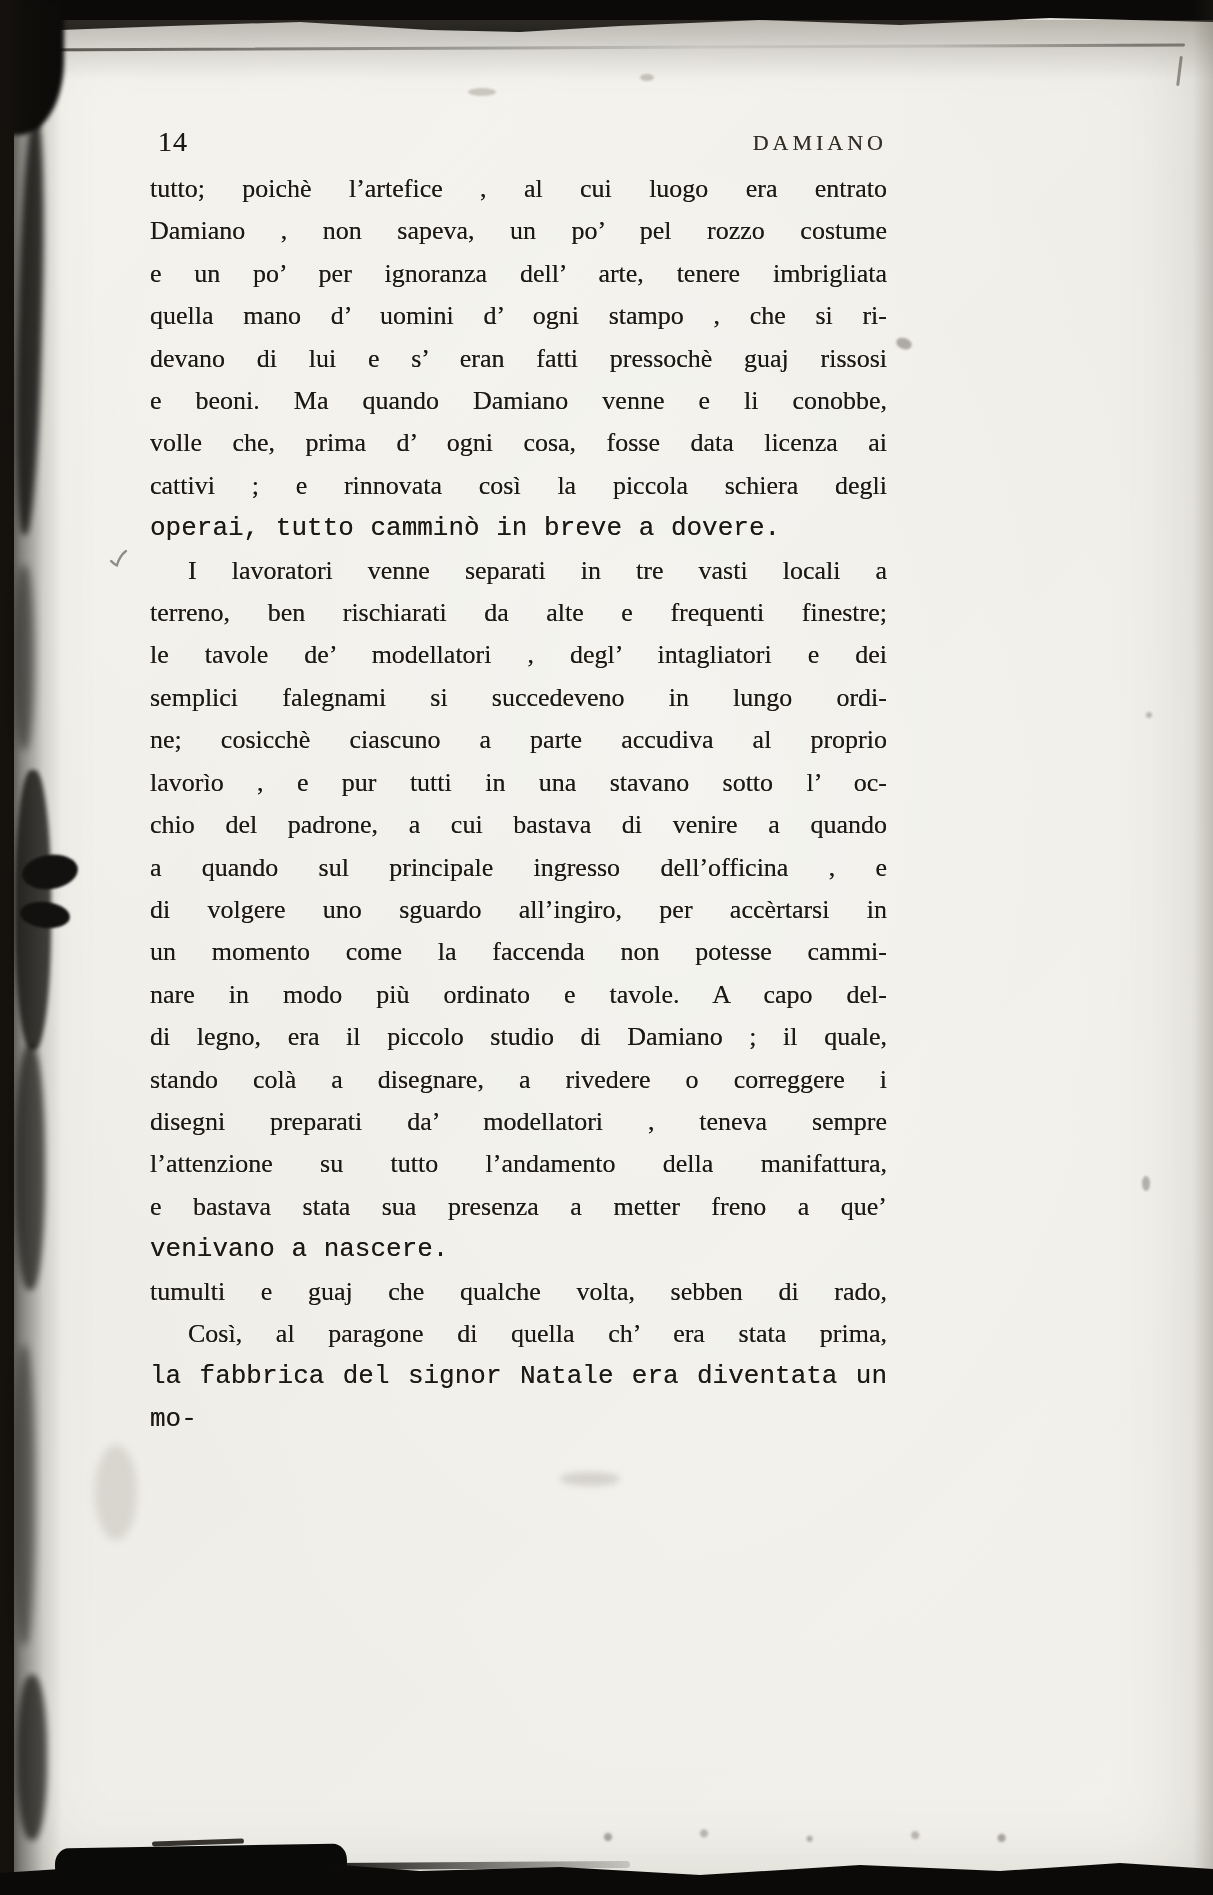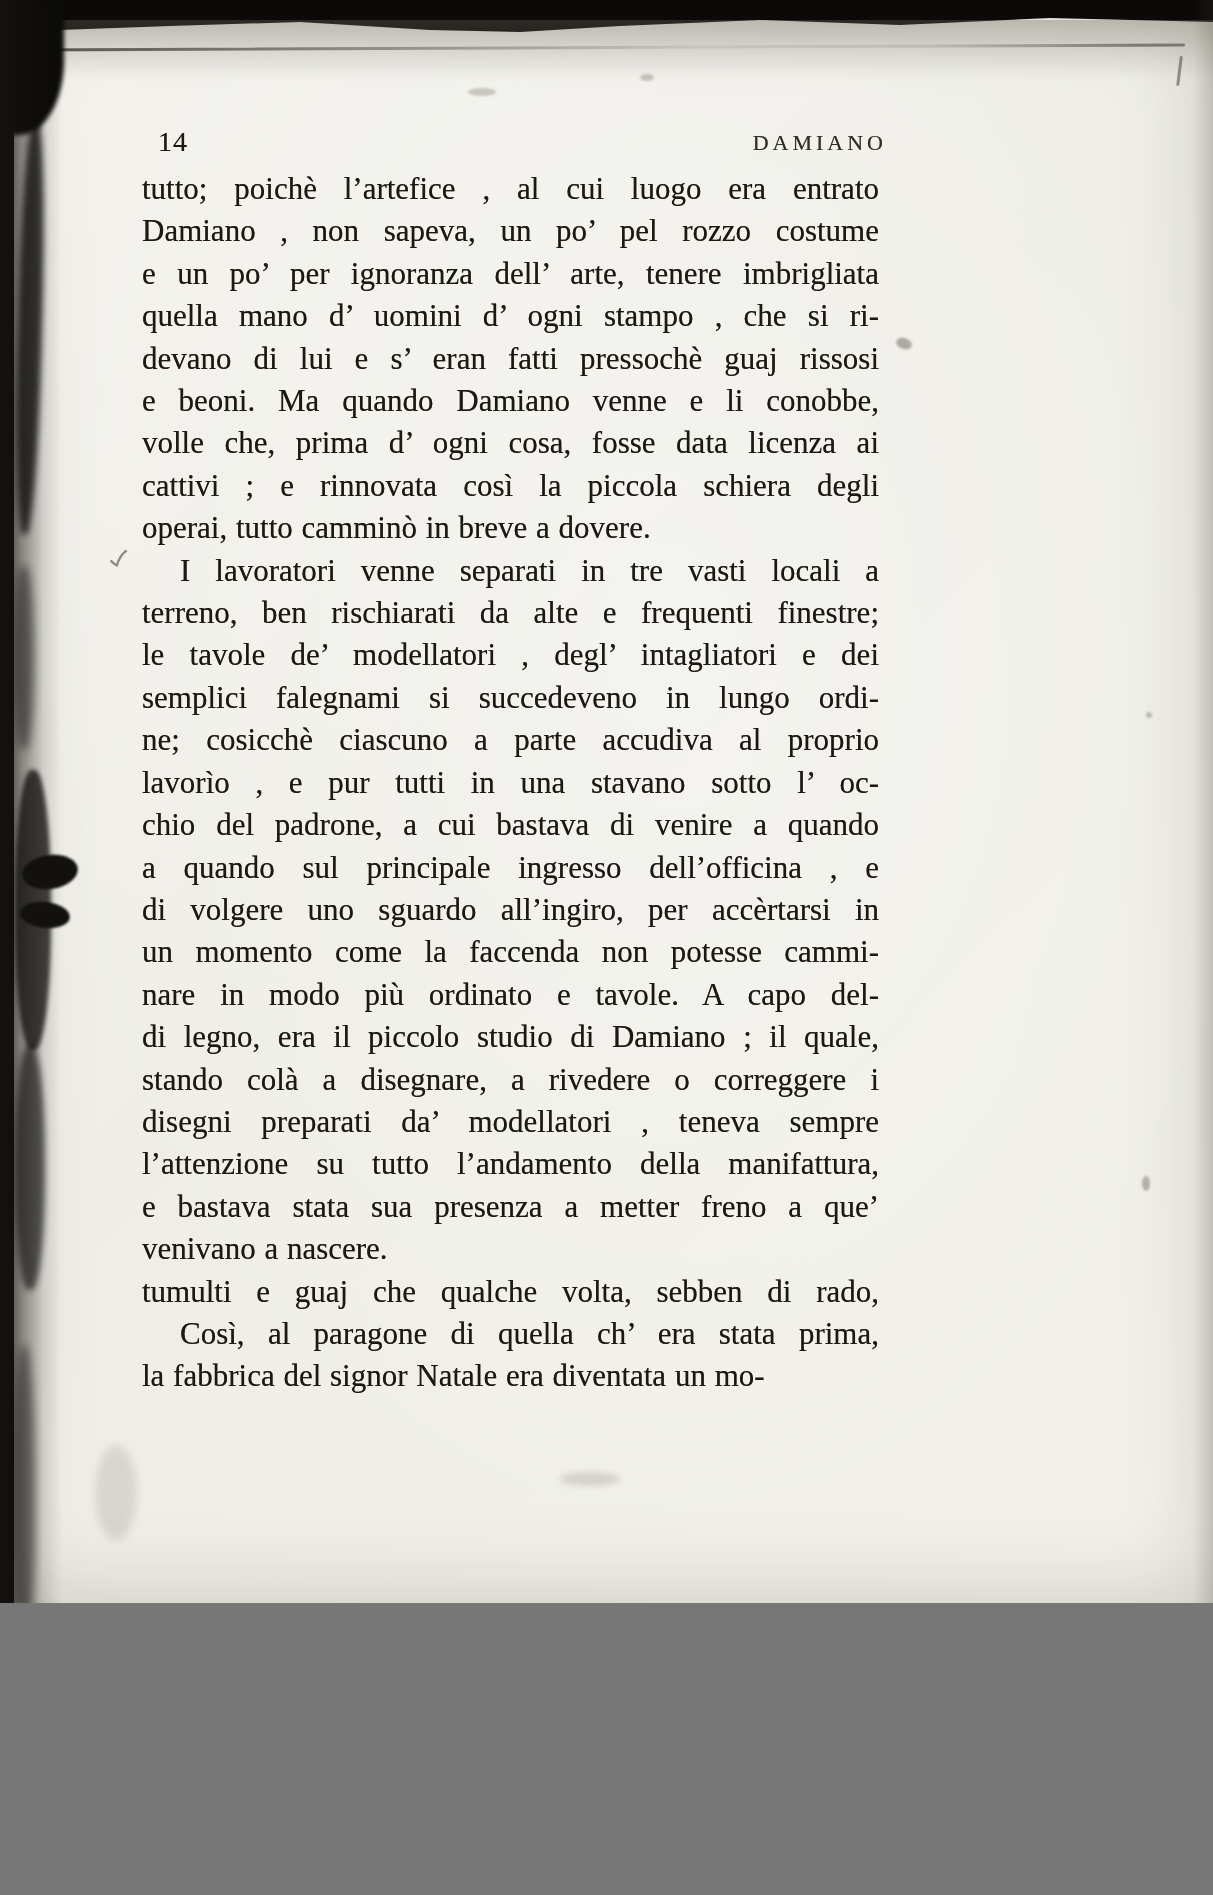--- a/index.html
+++ b/index.html
@@ -1,19 +1,19 @@
 <!DOCTYPE html>
 <html><head>
 <meta charset="utf-8">
 <style>
   html, body { margin: 0; padding: 0; background: #777; }
   .scan {
     position: relative;
     width: 1213px;
-    height: 1603px;
+    height: 1895px;
     margin: 0 auto;
     overflow: hidden;
     background:
       radial-gradient(ellipse at 55% 40%, rgba(255,255,255,0.35), rgba(255,255,255,0) 70%),
       linear-gradient(135deg, #f4f3ee 0%, #eeede7 45%, #f2f1eb 100%);
     box-shadow: inset 0 0 90px rgba(95,88,74,0.28);
     font-family: "Liberation Serif", "DejaVu Serif", serif;
     color: #1c1812;
   }
 
@@ -119,32 +119,32 @@
     font-size: 28px; letter-spacing: 1px;
     text-shadow: 0 0 0.6px rgba(25,20,12,0.7);
   }
   .running-title {
     position: absolute; left: 8px; right: 0; top: 6px;
     text-align: right; font-size: 22px; letter-spacing: 4px;
     color: #332e26; text-shadow: 0 0 0.5px rgba(40,35,26,0.6);
   }
 
   .text-block {
-    position: absolute; left: 142px; top: 168px; width: 737px;
-    font-size: 31px; line-height: 42.4px;
+    position: absolute; left: 150px; top: 168px; width: 737px;
+    font-size: 26px; line-height: 42.4px;
     text-shadow: 0 0 0.6px rgba(25,20,12,0.65);
   }
   .paragraph { margin: 0; }
   .line {
     text-align: justify;
     text-align-last: justify;
     white-space: normal;
     word-spacing: 1px;
   }
-  .line.last { text-align-last: left; }
+  .line.last { text-align-last: left; font-family: Liberation Mono, monospace; }
   .line.indent { text-indent: 38px; }
 </style>
 </head>
 <body>
 
 <div class="scan">
 
   <div class="artifact edge-top"></div>
   <div class="artifact edge-top-shade"></div>
   <div class="artifact top-line"></div>

